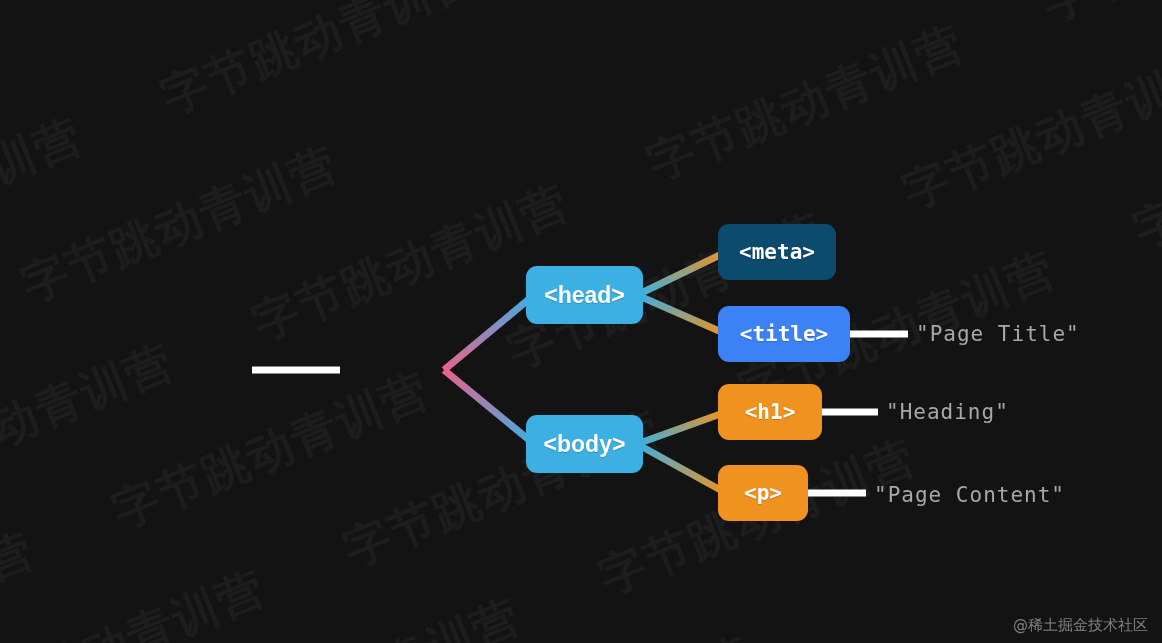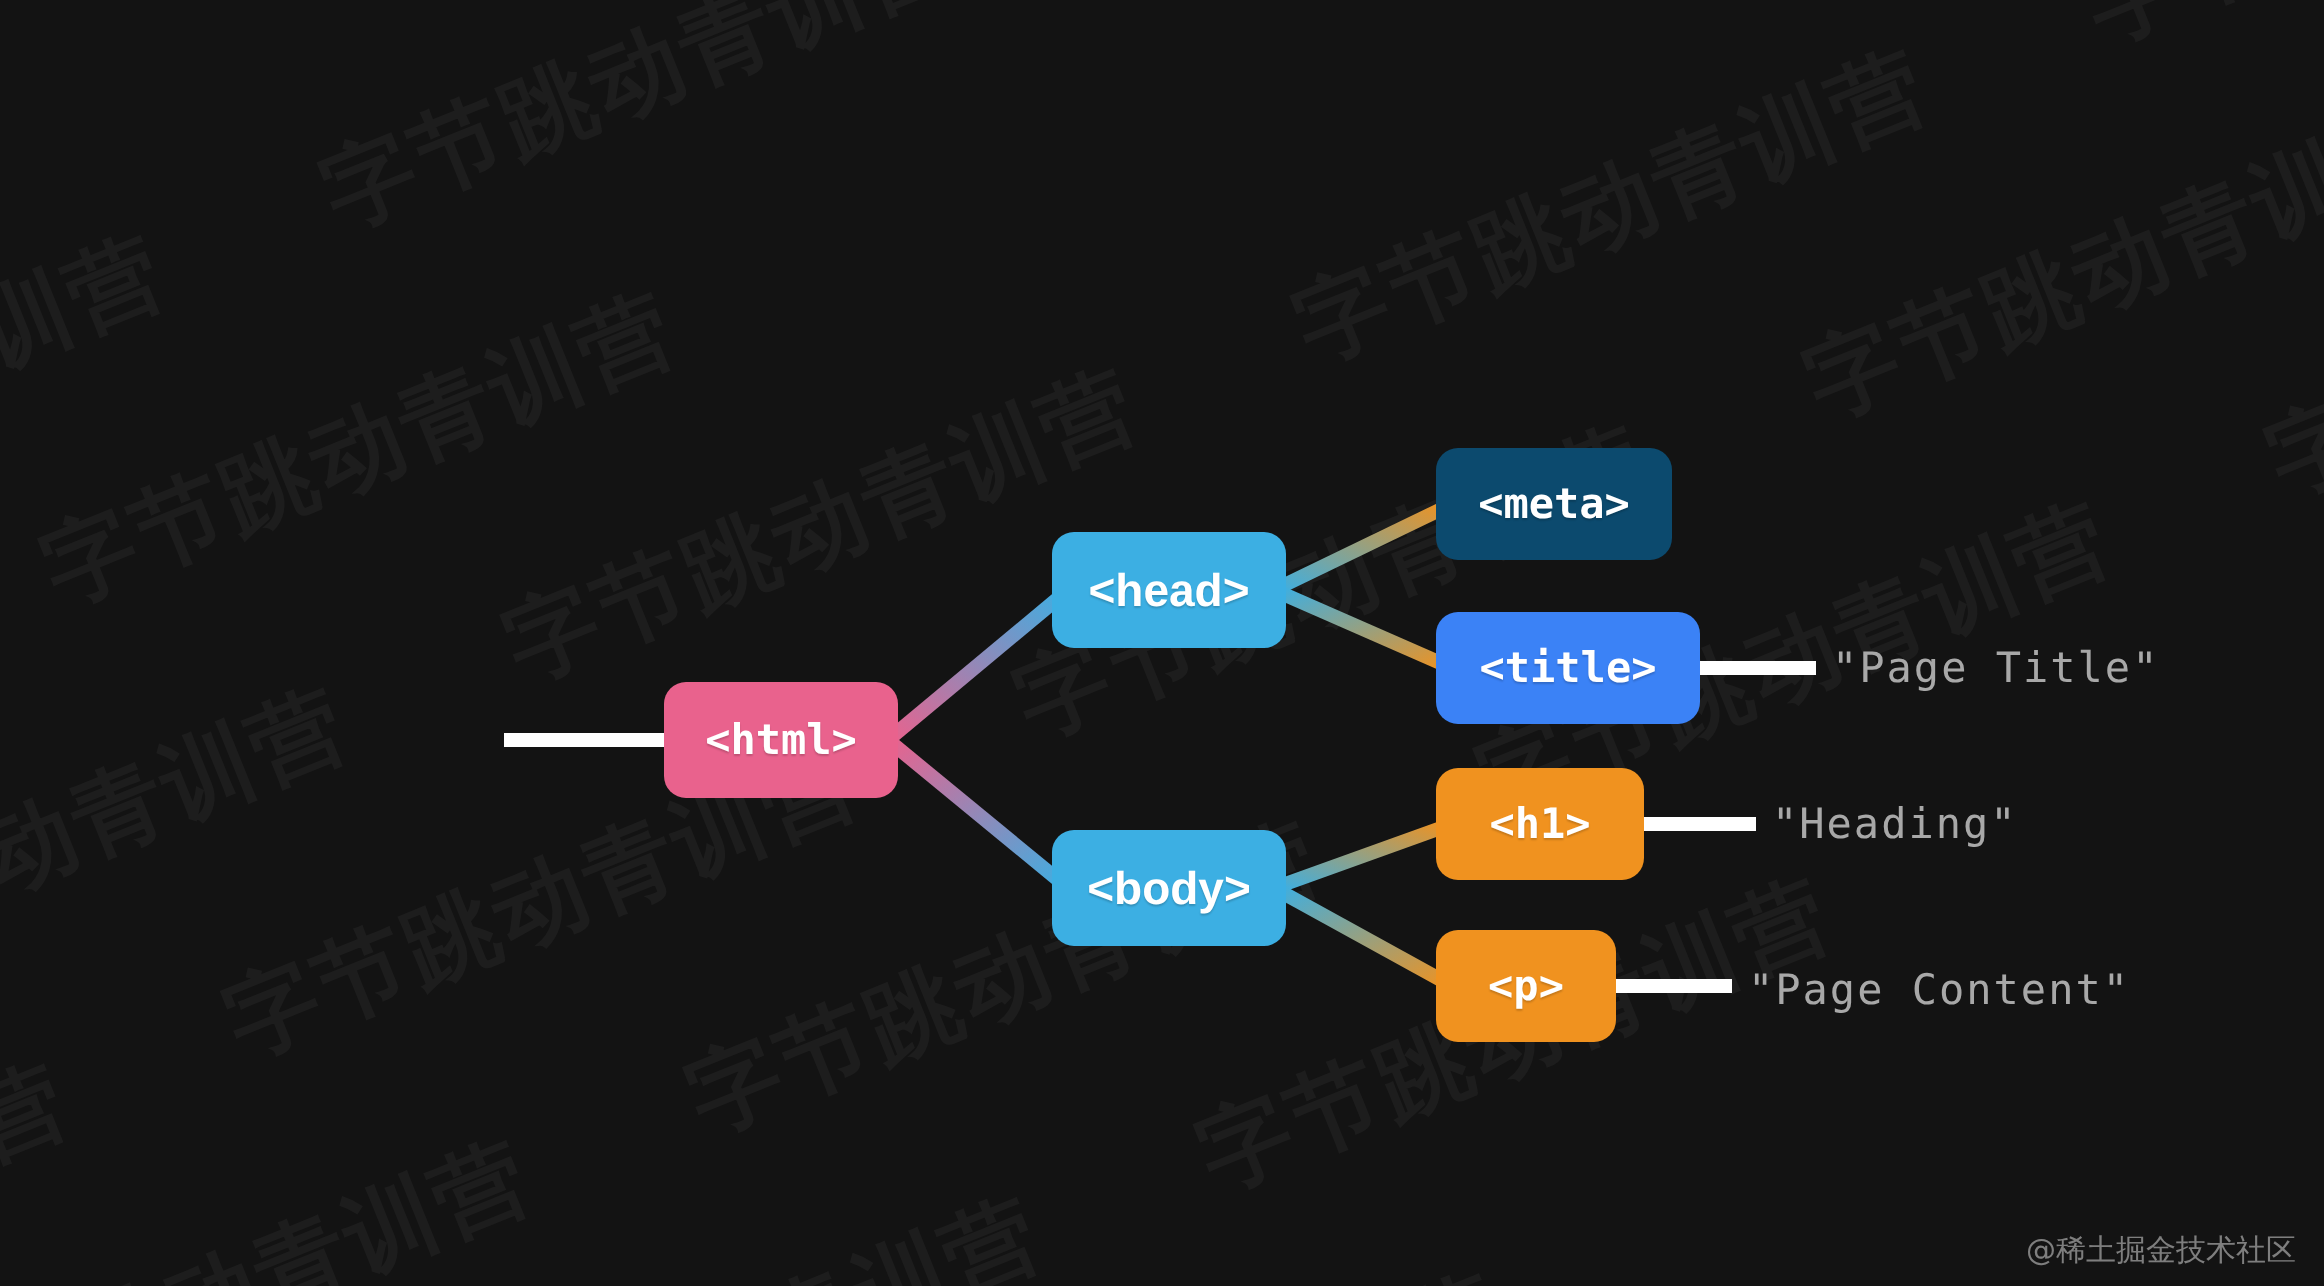--- a/index.html
+++ b/index.html
@@ -215,21 +215,20 @@
     <line x1="637" y1="295" x2="726" y2="334" stroke="url(#gradBlueOrangeDown)" stroke-width="7"></line>
 
     <line x1="637" y1="444" x2="726" y2="412" stroke="url(#gradBlueOrangeUp)" stroke-width="7"></line>
     <line x1="637" y1="444" x2="726" y2="493" stroke="url(#gradBlueOrangeDown)" stroke-width="7"></line>
 
     <line x1="845" y1="334" x2="908" y2="334" stroke="#ffffff" stroke-width="7"></line>
     <line x1="818" y1="412" x2="878" y2="412" stroke="#ffffff" stroke-width="7"></line>
     <line x1="804" y1="493" x2="866" y2="493" stroke="#ffffff" stroke-width="7"></line>
   </svg>
 
-  <div class="node mono" id="node-html">&lt;html&gt;</div>
   <div class="node sans" id="node-head">&lt;head&gt;</div>
   <div class="node sans" id="node-body">&lt;body&gt;</div>
   <div class="node mono" id="node-meta">&lt;meta&gt;</div>
   <div class="node mono" id="node-title">&lt;title&gt;</div>
   <div class="node mono" id="node-h1">&lt;h1&gt;</div>
   <div class="node mono" id="node-p">&lt;p&gt;</div>
 
   <div class="leaf-text" id="text-title">"Page Title"</div>
   <div class="leaf-text" id="text-heading">"Heading"</div>
   <div class="leaf-text" id="text-content">"Page Content"</div>

